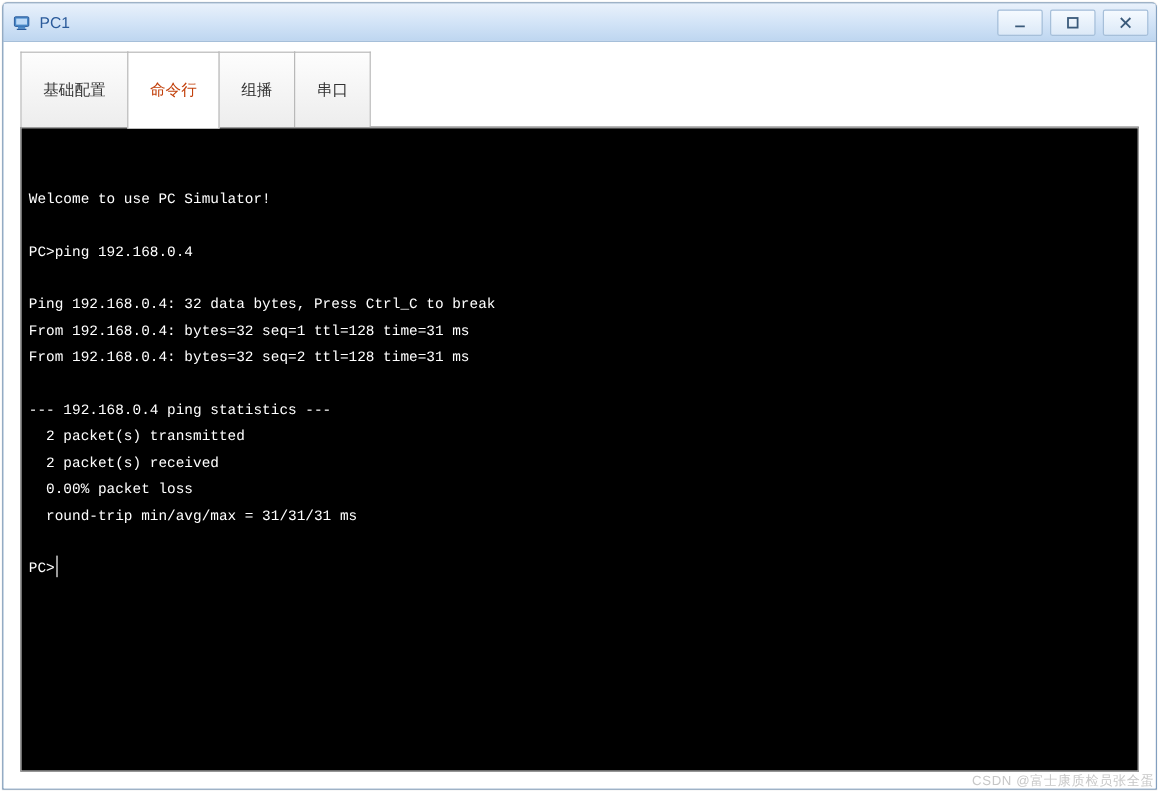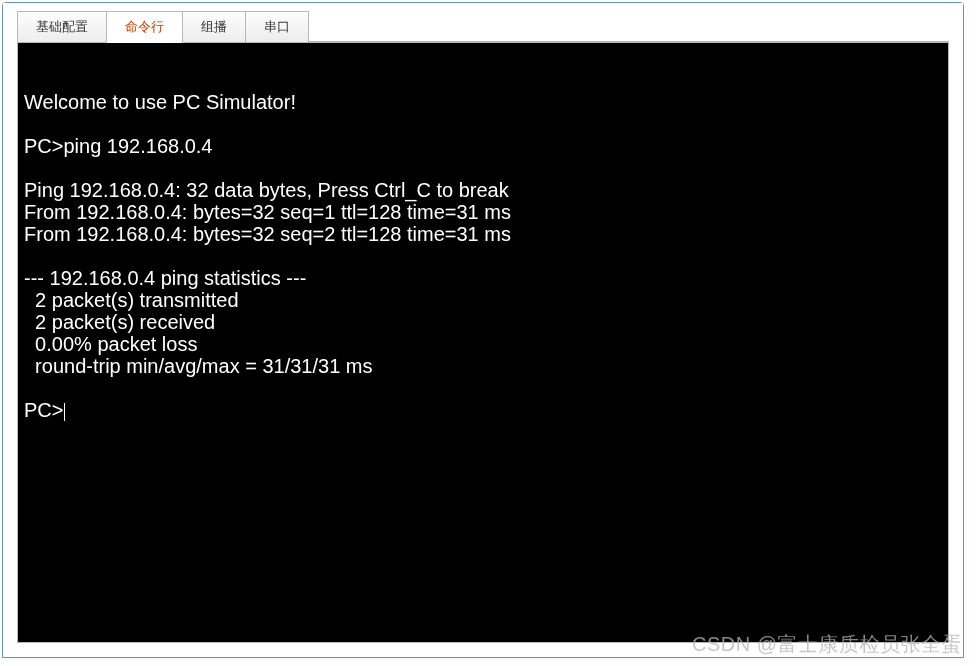--- a/index.html
+++ b/index.html
@@ -80,21 +80,21 @@
       padding: 8px 14px 14px 14px;
       background: #ffffff;
       display: flex;
       flex-direction: column;
     }
     .tabs {
       display: flex;
       gap: 0;
     }
     .tab {
-      padding: 6px 18px;
+      padding: 22px 18px;
       border: 1px solid #b8b8b8;
       border-bottom: none;
       background: linear-gradient(to bottom, #fdfdfd 0%, #ededed 100%);
       font-size: 13px;
       color: #333;
       cursor: pointer;
       position: relative;
       margin-right: -1px;
     }
     .tab.active {
@@ -108,22 +108,22 @@
       border-bottom: 1px solid #b8b8b8;
       flex: 1;
       align-self: flex-end;
     }
     .terminal {
       flex: 1;
       background: #000000;
       border: 1px solid #b8b8b8;
       border-top: 1px solid #b8b8b8;
       color: #ffffff;
-      font-family: Liberation Sans, sans-serif;
-      font-size: 20px;
+      font-family: Liberation Mono, monospace;
+      font-size: 12px;
       line-height: 22px;
       padding: 4px 6px;
       white-space: pre;
       overflow: hidden;
       position: relative;
     }
     .terminal-content {
       white-space: pre;
     }
     .cursor {
@@ -132,30 +132,59 @@
       height: 18px;
       background: #ffffff;
       vertical-align: text-bottom;
       margin-left: 1px;
     }
     .watermark {
       position: absolute;
       right: 14px;
       bottom: 8px;
       color: rgba(180,180,180,0.75);
-      font-size: 20px;
+      font-size: 11px;
       font-family: "Microsoft YaHei", Arial, sans-serif;
       pointer-events: none;
       letter-spacing: 0.5px;
     }
   </style>
 </head>
 <body>
 
 <div class="window">
+  <div class="titlebar">
+    <span class="titlebar-icon">
+      <svg viewBox="0 0 16 16">
+        <rect x="2" y="3" width="12" height="8" rx="1" fill="#4a89c8" stroke="#2a5a9a" stroke-width="0.8"></rect>
+        <rect x="3.5" y="4.5" width="9" height="5" fill="#bcd9f7"></rect>
+        <rect x="5" y="11" width="6" height="2" fill="#4a89c8"></rect>
+        <rect x="4" y="13" width="8" height="1" fill="#2a5a9a"></rect>
+      </svg>
+    </span>
+    <span class="titlebar-title">PC1</span>
+    <div class="titlebar-buttons">
+      <div class="titlebar-btn">
+        <svg viewBox="0 0 12 12">
+            <line x1="2" y1="9" x2="10" y2="9"></line>
+          </svg>
+      </div>
+      <div class="titlebar-btn">
+        <svg viewBox="0 0 12 12">
+            <rect x="2" y="2" width="8" height="8"></rect>
+          </svg>
+      </div>
+      <div class="titlebar-btn">
+        <svg viewBox="0 0 12 12">
+            <line x1="2" y1="2" x2="10" y2="10"></line>
+            <line x1="10" y1="2" x2="2" y2="10"></line>
+          </svg>
+      </div>
+    </div>
+  </div>
 
   <div class="client">
     <div class="tabs">
       <div class="tab"><span>基础配置</span></div>
       <div class="tab active"><span>命令行</span></div>
       <div class="tab"><span>组播</span></div>
       <div class="tab"><span>串口</span></div>
       <div class="tab-strip-border"></div>
     </div>
 

